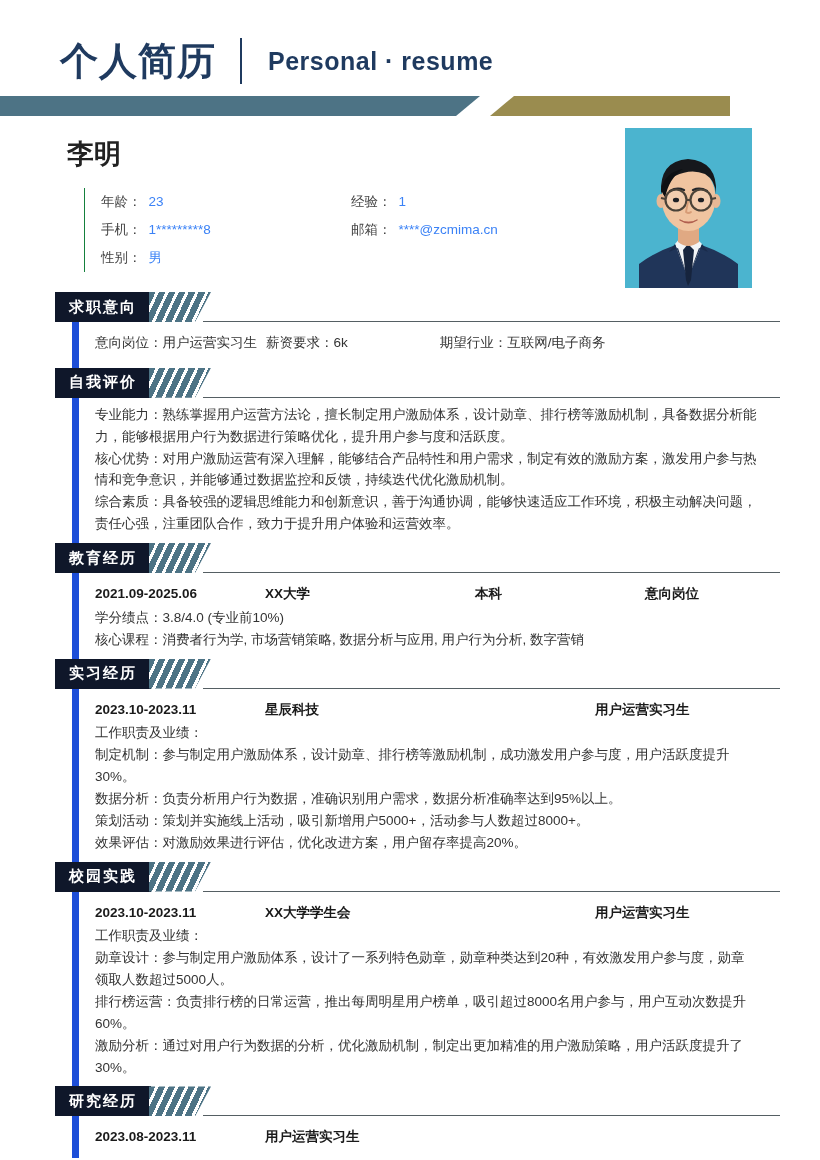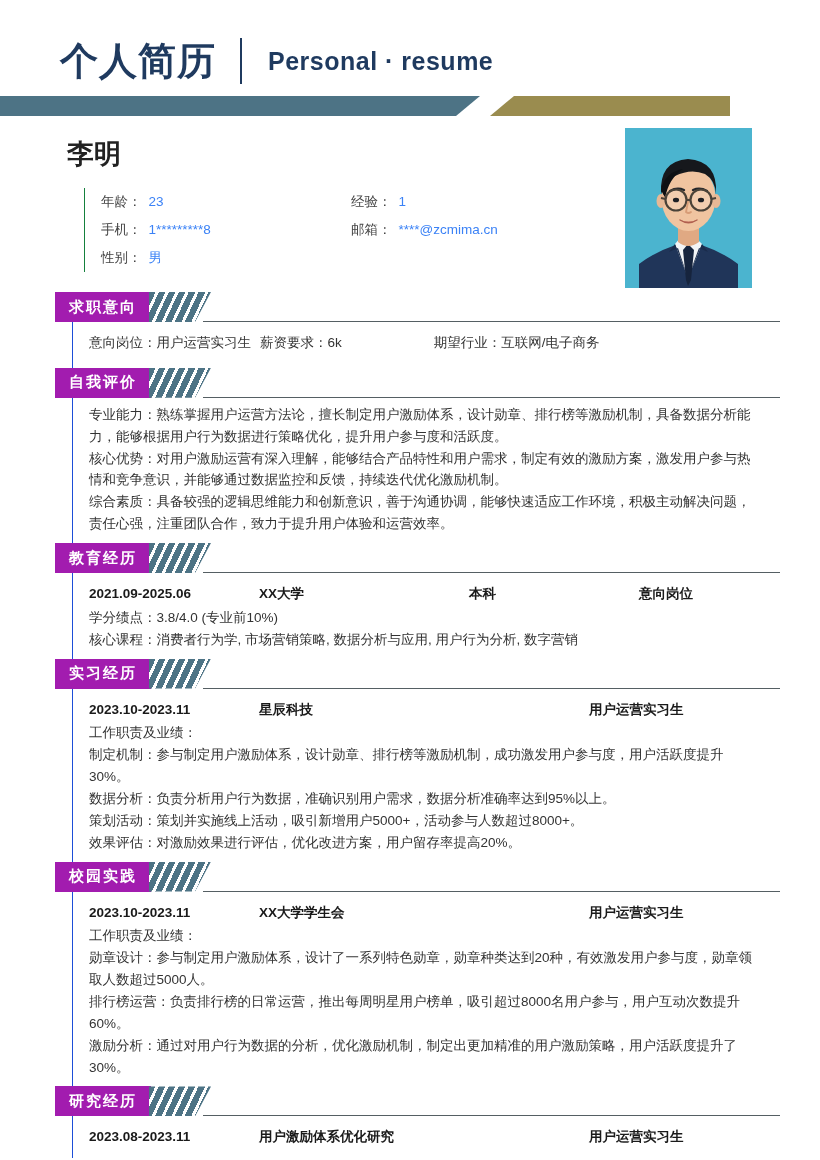--- a/index.html
+++ b/index.html
@@ -134,21 +134,21 @@
   .sec-head {
     position: relative;
     height: 30px;
     margin-left: 55px;
   }
   .sec-tab {
     position: absolute;
     left: 0;
     top: 0;
     height: 30px;
-    background: #a21caf;
+    background: #0f172a;
     color: #ffffff;
     font-size: 15px;
     font-weight: bold;
     letter-spacing: 2px;
     display: flex;
     align-items: center;
     padding: 0 14px 0 14px;
     box-sizing: border-box;
     font-family: "DejaVu Sans", "Liberation Sans", sans-serif;
   }
@@ -166,21 +166,21 @@
   .sec-rule {
     position: absolute;
     top: 29px;
     height: 1px;
     background: #555f63;
     right: 40px;
   }
   .sec-body {
     margin-left: 72px;
     margin-right: 62px;
-    border-left: 1px solid #1d4ed8;
+    border-left: 7px solid #1d4ed8;
     padding: 6px 0 8px 16px;
     font-size: 13.5px;
     line-height: 1.62;
     color: #333333;
   }
   .sec-body p { margin: 0; }
 
   
   .intent-row {
     display: flex;
@@ -391,17 +391,16 @@
 
 <div class="section">
   <div class="sec-head">
     <div class="sec-tab">研究经历</div>
     <div class="sec-stripes" style="left: 94px;"></div>
     <div class="sec-rule" style="left: 148px;"></div>
   </div>
   <div class="sec-body">
     <div class="entry-head three">
       <span class="eh-date">2023.08-2023.11</span>
-      <span class="eh-org">用户激励体系优化研究</span>
       <span class="eh-a">用户运营实习生</span>
     </div>
   </div>
 </div>
 
 </body></html>

